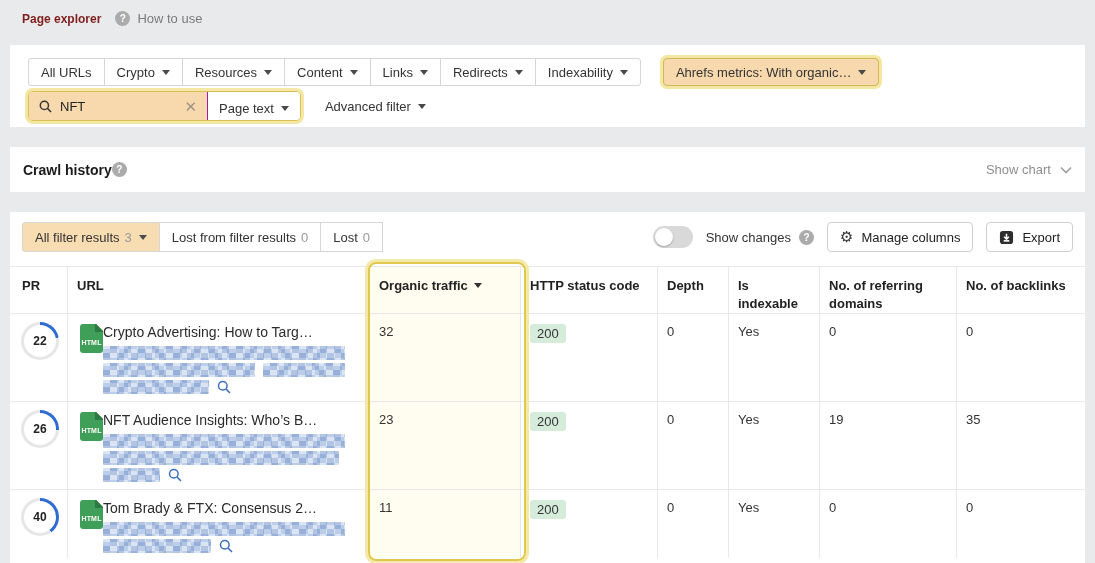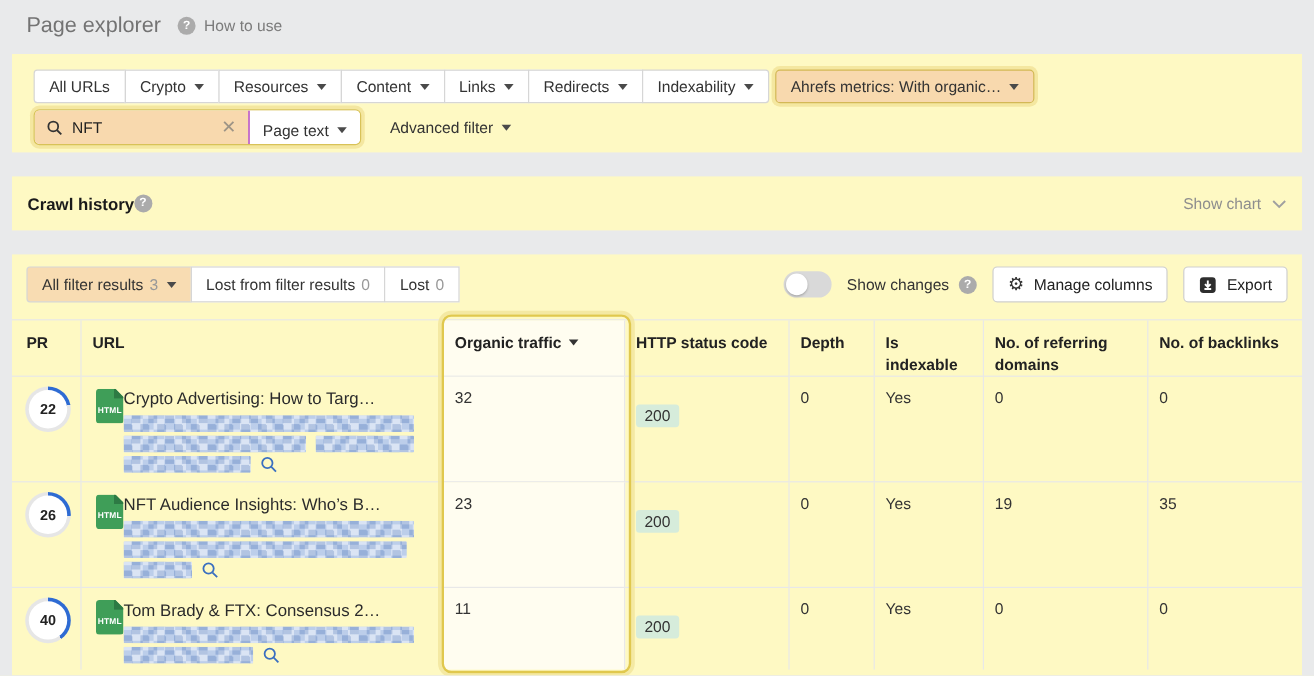--- a/index.html
+++ b/index.html
@@ -1,34 +1,34 @@
 <!DOCTYPE html>
 <html><head>
 <meta charset="utf-8">
 <style>
   html,body{margin:0;padding:0;background:#e9eaeb}
   #app{position:relative;width:1095px;height:563px;background:#e9eaeb;
        font-family:"Liberation Sans",sans-serif;font-size:13px;color:#333;overflow:hidden}
-  .panel{position:absolute;left:10px;right:10px;background:#fef9c3;box-sizing:border-box}
+  .panel{position:absolute;left:10px;right:10px;background:#ffffff;box-sizing:border-box}
 
   
   .page-head{position:absolute;top:11px;left:22px;display:flex;align-items:center;gap:14px}
-  .page-title{font-size:18px;font-weight:normal;color:#737373}
+  .page-title{font-size:12px;font-weight:bold;color:#7f1d1d}
   .help{display:flex;align-items:center;gap:7px;color:#7b7b7b;cursor:pointer}
   .qmark{width:15px;height:15px;border-radius:50%;background:#ababab;color:#fff;font-size:10px;
          font-weight:bold;display:flex;align-items:center;justify-content:center;flex:0 0 auto}
 
   
   #panel-filters{top:45px;height:82px}
   .fbtn-row{position:absolute;top:13px;left:18px;display:flex;align-items:center}
   .fbtn{height:28px;display:flex;align-items:center;padding:0 12px;background:#fff;
         border:1px solid #d6d6d6;margin-left:-1px;white-space:nowrap;cursor:pointer;box-sizing:border-box}
   .fbtn:first-child{border-radius:3px 0 0 3px;margin-left:0}
   .fbtn.group-end{border-radius:0 3px 3px 0}
-  .fbtn.hl{background:#f8d9ae;border:1px solid #d3b856;border-radius:4px;margin-left:5px;
+  .fbtn.hl{background:#f8d9ae;border:1px solid #d3b856;border-radius:4px;margin-left:22px;
            box-shadow:0 0 0 3px rgba(243,230,158,.95);position:relative;z-index:1}
   .caret{width:0;height:0;border-left:4px solid transparent;border-right:4px solid transparent;
          border-top:5px solid #4a4a4a;margin-left:7px}
   .search-row{position:absolute;top:46px;left:18px;display:flex;align-items:center}
   .search-group{display:inline-flex;height:28px;border:1px solid #d8c258;border-radius:5px;
                 box-shadow:0 0 0 3px rgba(243,230,158,.95);overflow:hidden;background:#fff}
   .search-box{display:flex;align-items:center;background:#f8d9ae;width:158px;padding:0 10px;gap:8px}
   .search-value{flex:1;color:#222}
   .clear-x{color:#9d9486;font-size:15px;line-height:1;cursor:pointer}
   .scope-btn{display:flex;align-items:center;background:#fff;border-left:1px solid #a21caf;
@@ -90,21 +90,21 @@
              clip-path:polygon(0 0,70% 0,100% 24%,100% 100%,0 100%)}
   .html-icon::after{content:"";position:absolute;top:0;right:0;width:8px;height:8px;background:#2d7a44}
   .row-title{font-size:14px;color:#2b2b2b;margin:0 0 6px 0;white-space:nowrap}
   .blur-line{display:flex;align-items:center;gap:8px;margin-top:3px}
   .blur{height:14px;display:inline-block;border-radius:1px;background:
         repeating-conic-gradient(rgba(122,152,203,.50) 0% 25%,rgba(198,213,238,.45) 25% 50%) 0 0/14px 14px,
         repeating-conic-gradient(rgba(160,185,225,.55) 0% 25%,rgba(238,243,250,.9) 25% 50%) 7px 3px/18px 18px,
         #ccdaee}
   .mag{flex:0 0 auto}
 
-  .badge{display:inline-block;background:#d6ecdb;color:#333;padding:2px 7px;border-radius:3px;margin-top:13px}
+  .badge{display:inline-block;background:#d6ecdb;color:#333;padding:2px 7px;border-radius:3px;margin-top:0}
   .cellval{color:#333}
   .sort-caret{width:0;height:0;border-left:4px solid transparent;border-right:4px solid transparent;
               border-top:5px solid #333;display:inline-block;margin-left:6px;vertical-align:2px}
 </style>
 </head>
 <body>
 
 <div id="app">
 
   <div class="page-head">

